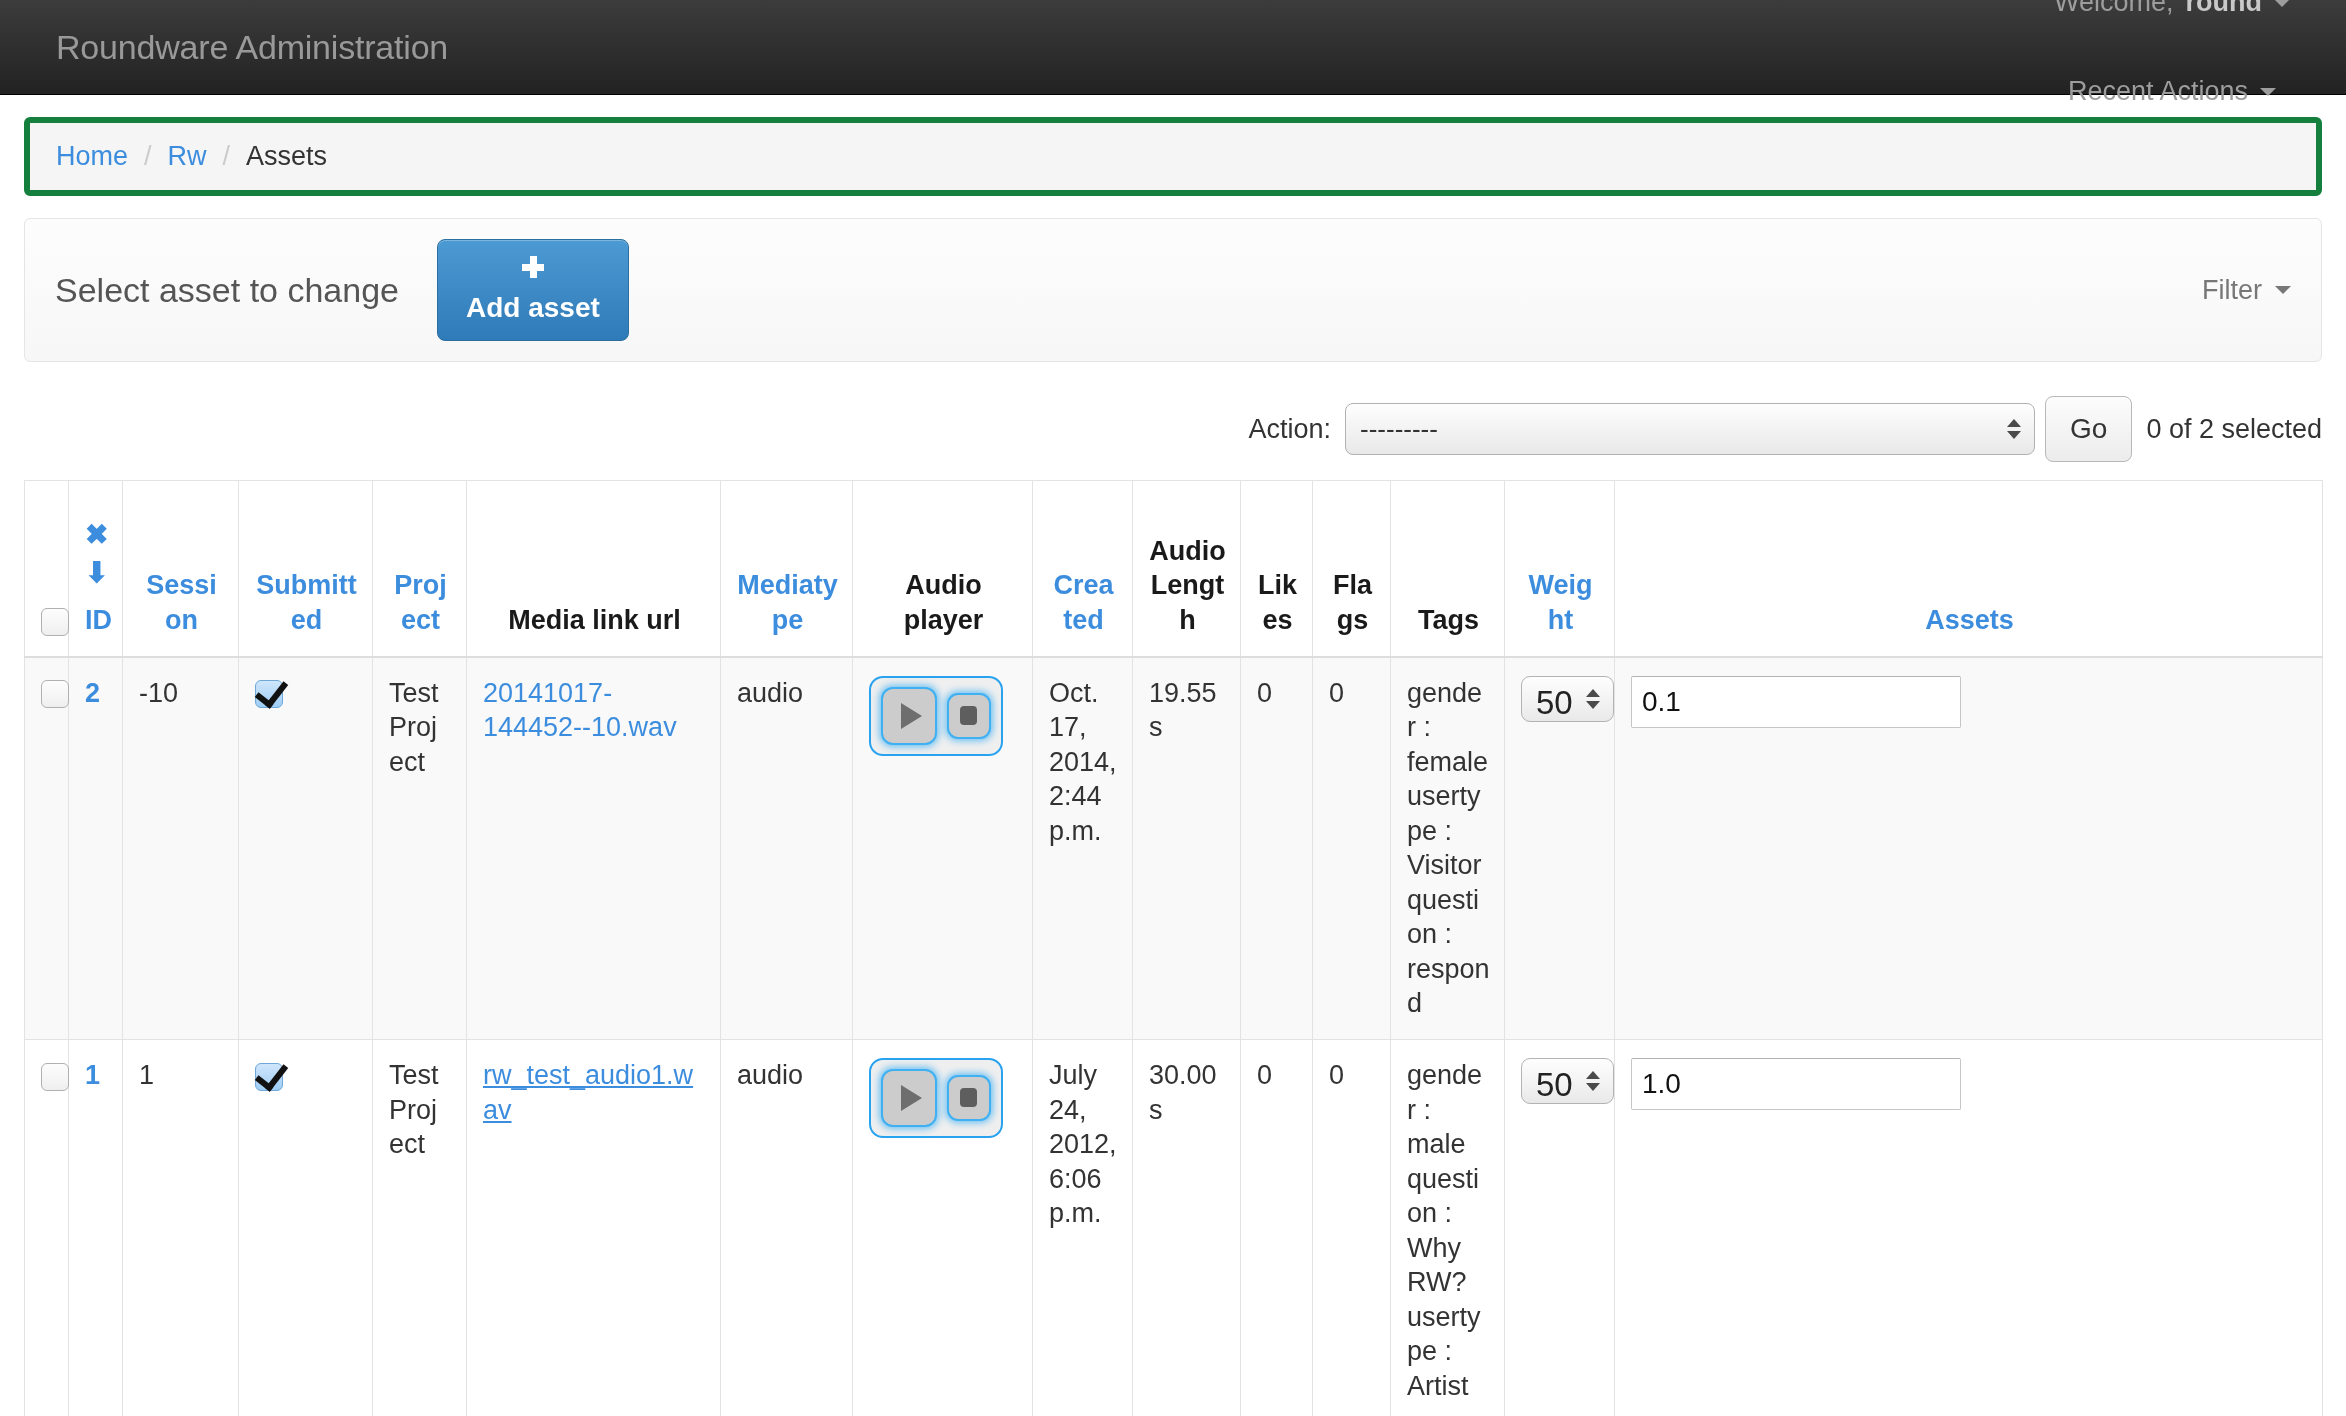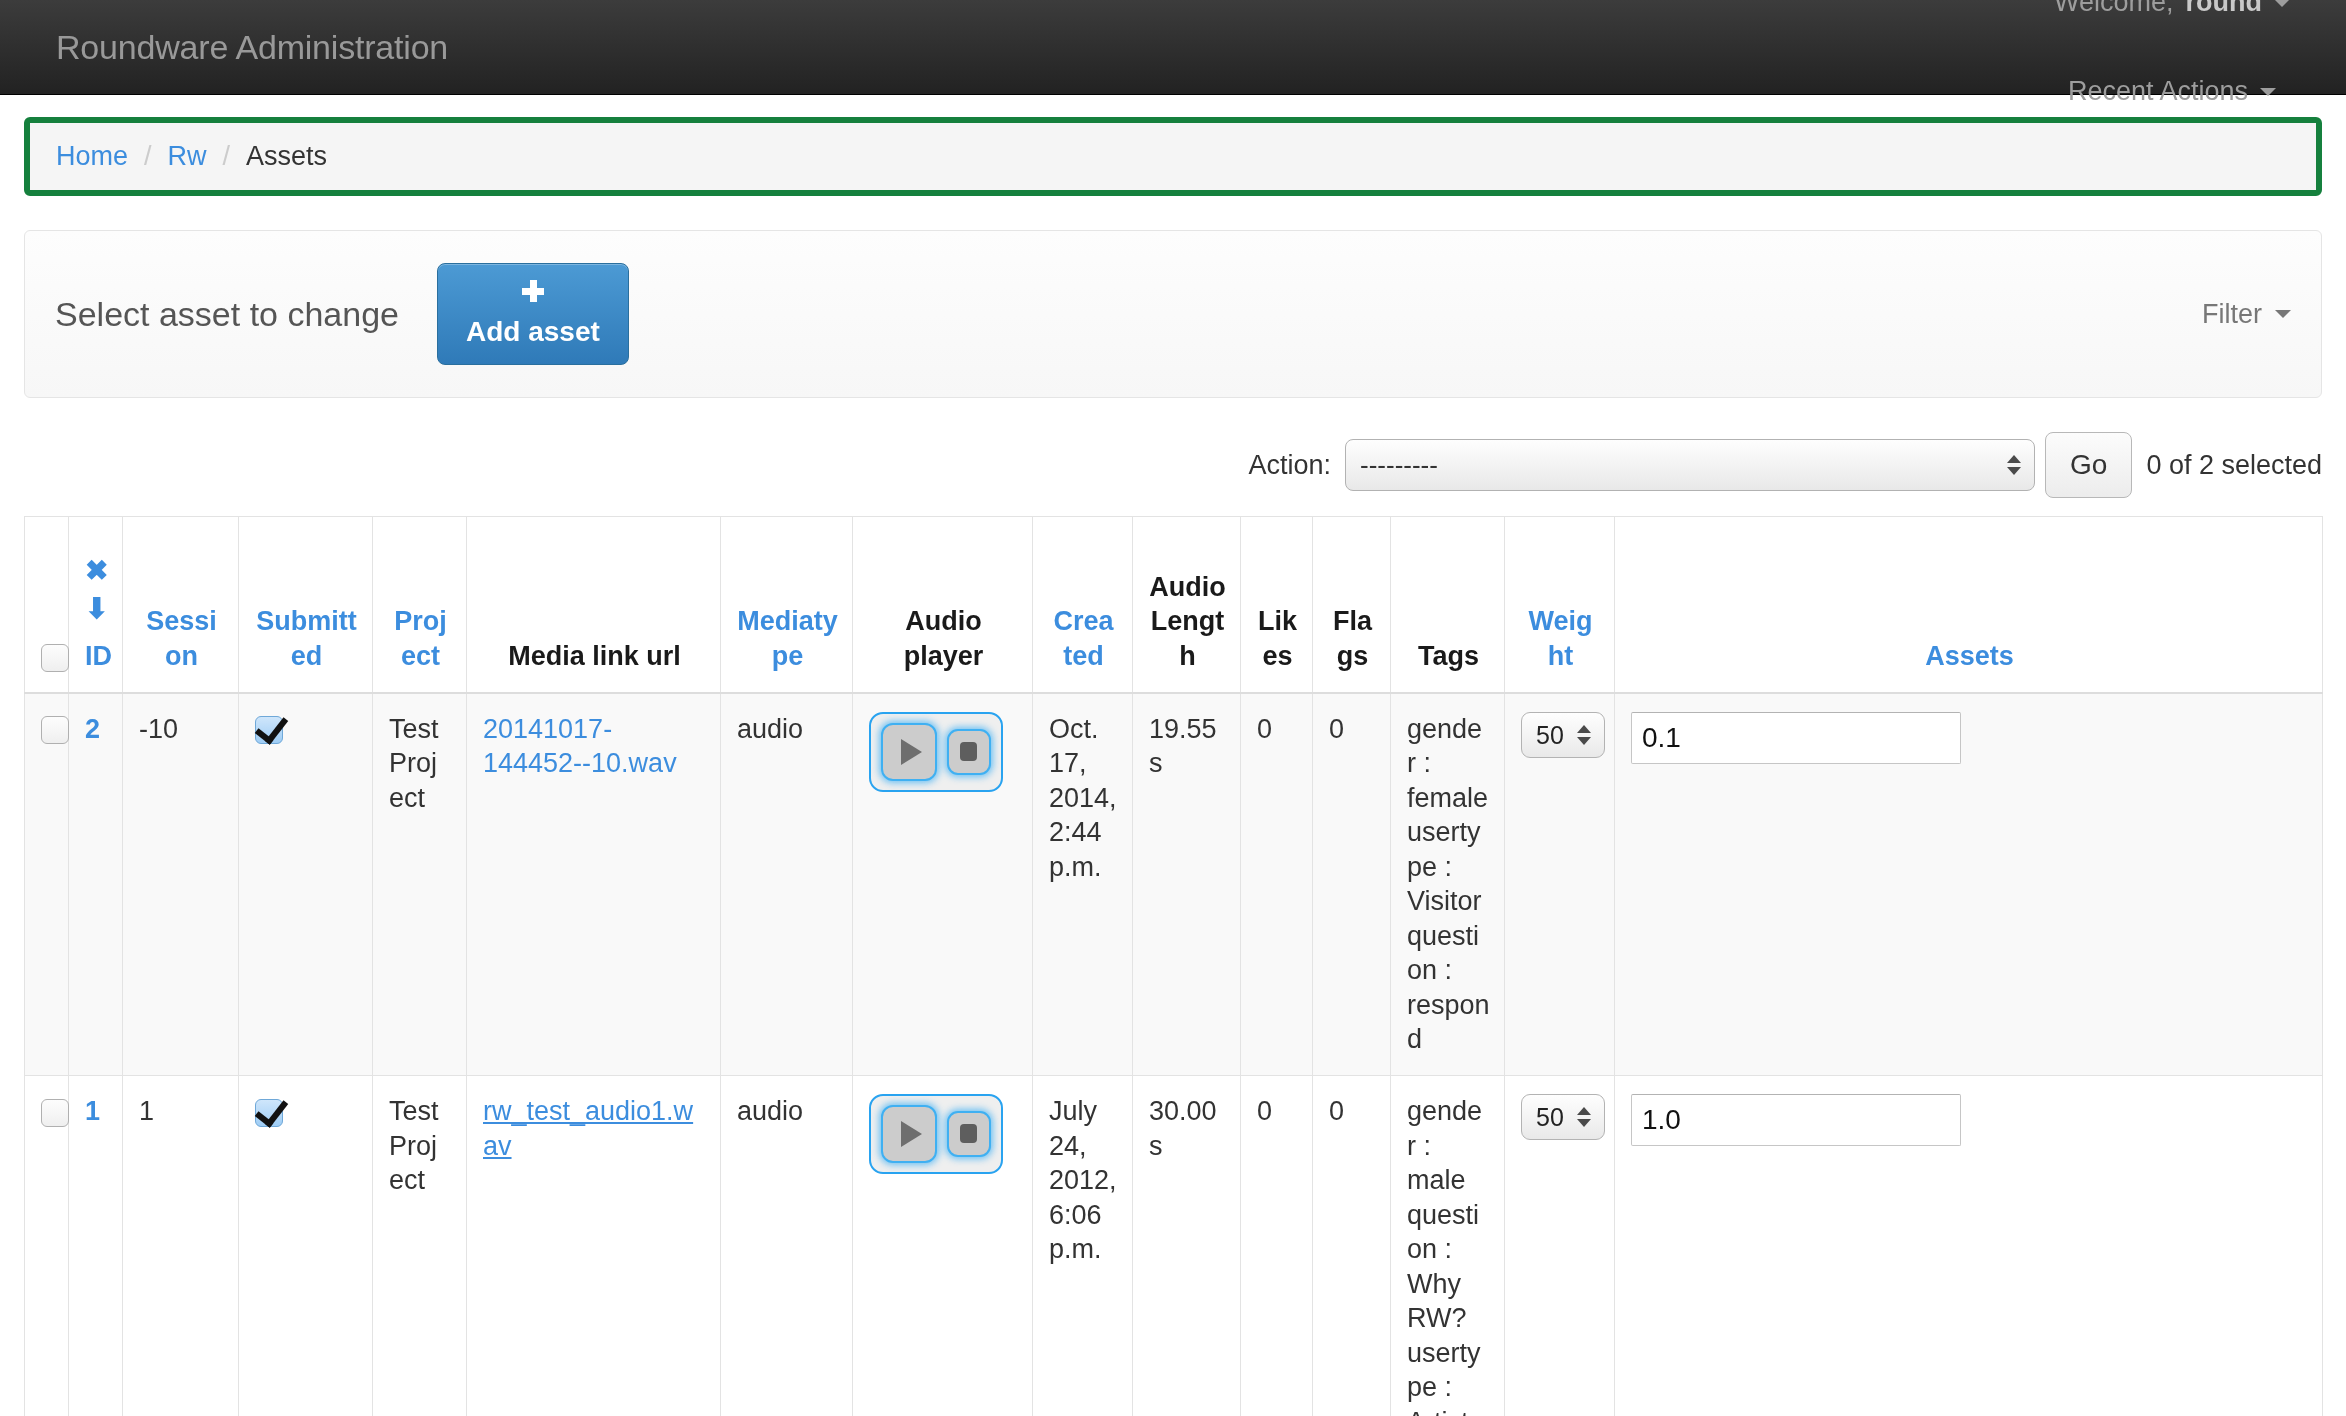--- a/index.html
+++ b/index.html
@@ -68,24 +68,23 @@
   }
   .breadcrumb a { color: #3c8dde; text-decoration: none; cursor: pointer; }
   .breadcrumb .sep { color: #cccccc; }
 
   
   .panel-wrap { padding: 22px 24px 0 24px; }
   .title-panel {
     background: linear-gradient(to bottom, #fdfdfd 0%, #f7f7f7 100%);
     border: 1px solid #e5e5e5;
     border-radius: 6px;
-    padding: 32px 30px;
-    display: flex;
-    align-items: center;
-    margin-top: 12px;
+    padding: 20px 30px;
+    display: flex;
+    align-items: center;
   }
   .page-title {
     font-size: 34px;
     color: #555555;
     margin-right: 38px;
     white-space: nowrap;
   }
   .btn-primary {
     background: linear-gradient(to bottom, #4c9ad4 0%, #2f7ab8 100%);
     border: 1px solid #2a6f9e;
@@ -288,21 +287,21 @@
     border-radius: 4px;
   }
 
   
   .sel-small {
     appearance: none; -webkit-appearance: none;
     background: linear-gradient(to bottom, #fefefe 0%, #e9e9e9 100%);
     border: 1px solid #b3b3b3;
     border-radius: 9px;
     font-family: "Liberation Sans", sans-serif;
-    font-size: 25px;
+    font-size: 33px;
     color: #222;
     padding: 7px 40px 7px 14px;
     height: 46px;
     cursor: pointer;
   }
   
   .vol-input {
     width: 330px;
     height: 52px;
     font-family: "Liberation Sans", sans-serif;

